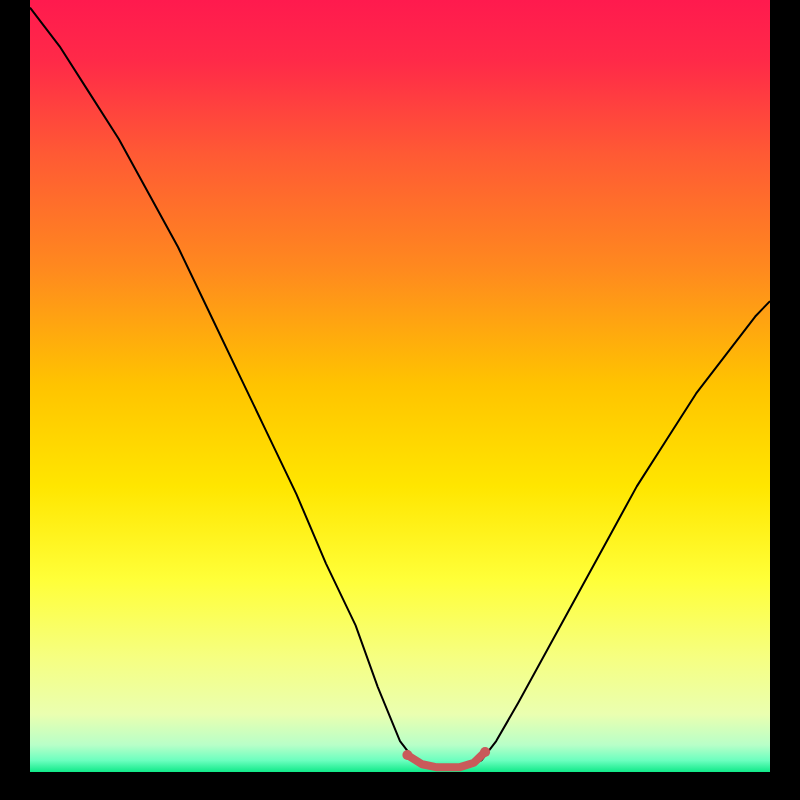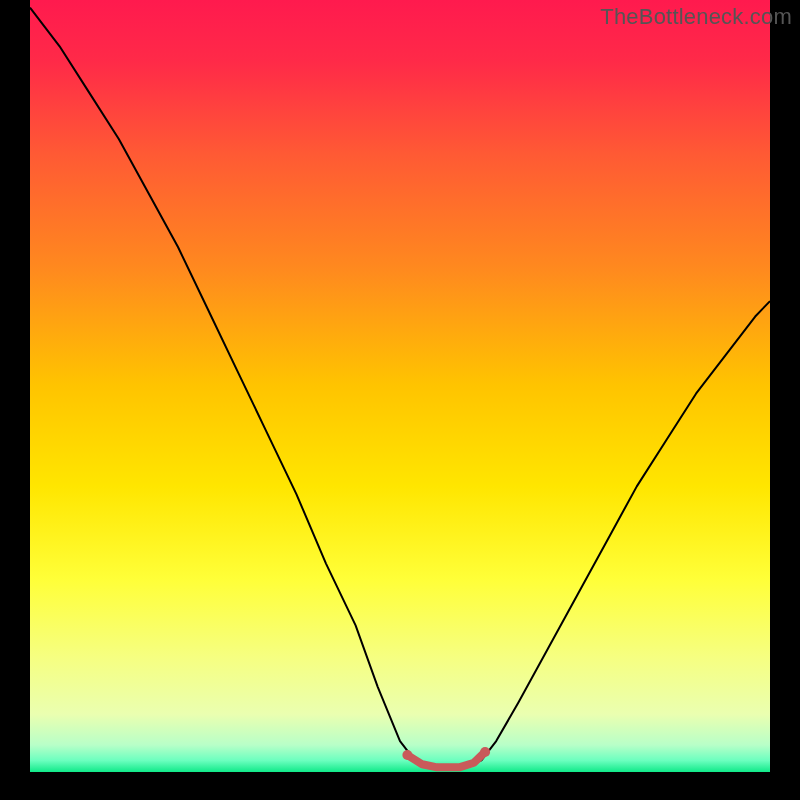--- a/index.html
+++ b/index.html
@@ -49,14 +49,13 @@
           <stop offset="98.5%" stop-color="#6cffbf"></stop>
           <stop offset="100%" stop-color="#10e989"></stop>
         </linearGradient>
       </defs>
       <rect x="30" y="0" width="740" height="772" fill="url(#bg-grad)"></rect>
       <path d="M30.00 7.72 L59.60 46.32 L89.20 92.64 L118.80 138.96 L148.40 193.00 L178.00 247.04 L207.60 308.80 L237.20 370.56 L266.80 432.32 L296.40 494.08 L326.00 563.56 L355.60 625.32 L377.80 687.08 L400.00 741.12 L414.80 760.42 L437.00 768.14 L459.20 768.14 L481.40 760.42 L496.20 741.12 L518.40 702.52 L548.00 648.48 L577.60 594.44 L607.20 540.40 L636.80 486.36 L666.40 440.04 L696.00 393.72 L725.60 355.12 L755.20 316.52 L770.00 301.08" fill="none" stroke="#000000" stroke-width="2" stroke-linecap="butt" stroke-linejoin="round"></path>
       <path d="M407.40 755.02 L422.20 764.28 L437.00 767.37 L459.20 767.37 L474.00 762.74 L485.10 751.93" fill="none" stroke="#c95a5a" stroke-width="8" stroke-linecap="round" stroke-linejoin="round"></path>
       <circle cx="407.40" cy="755.02" r="5" fill="#c95a5a"></circle>
       <circle cx="485.10" cy="751.93" r="5" fill="#c95a5a"></circle>
     </svg>
-  <div class="watermark">TheBottleneck.com</div>
 </div>
 
 </body></html>

